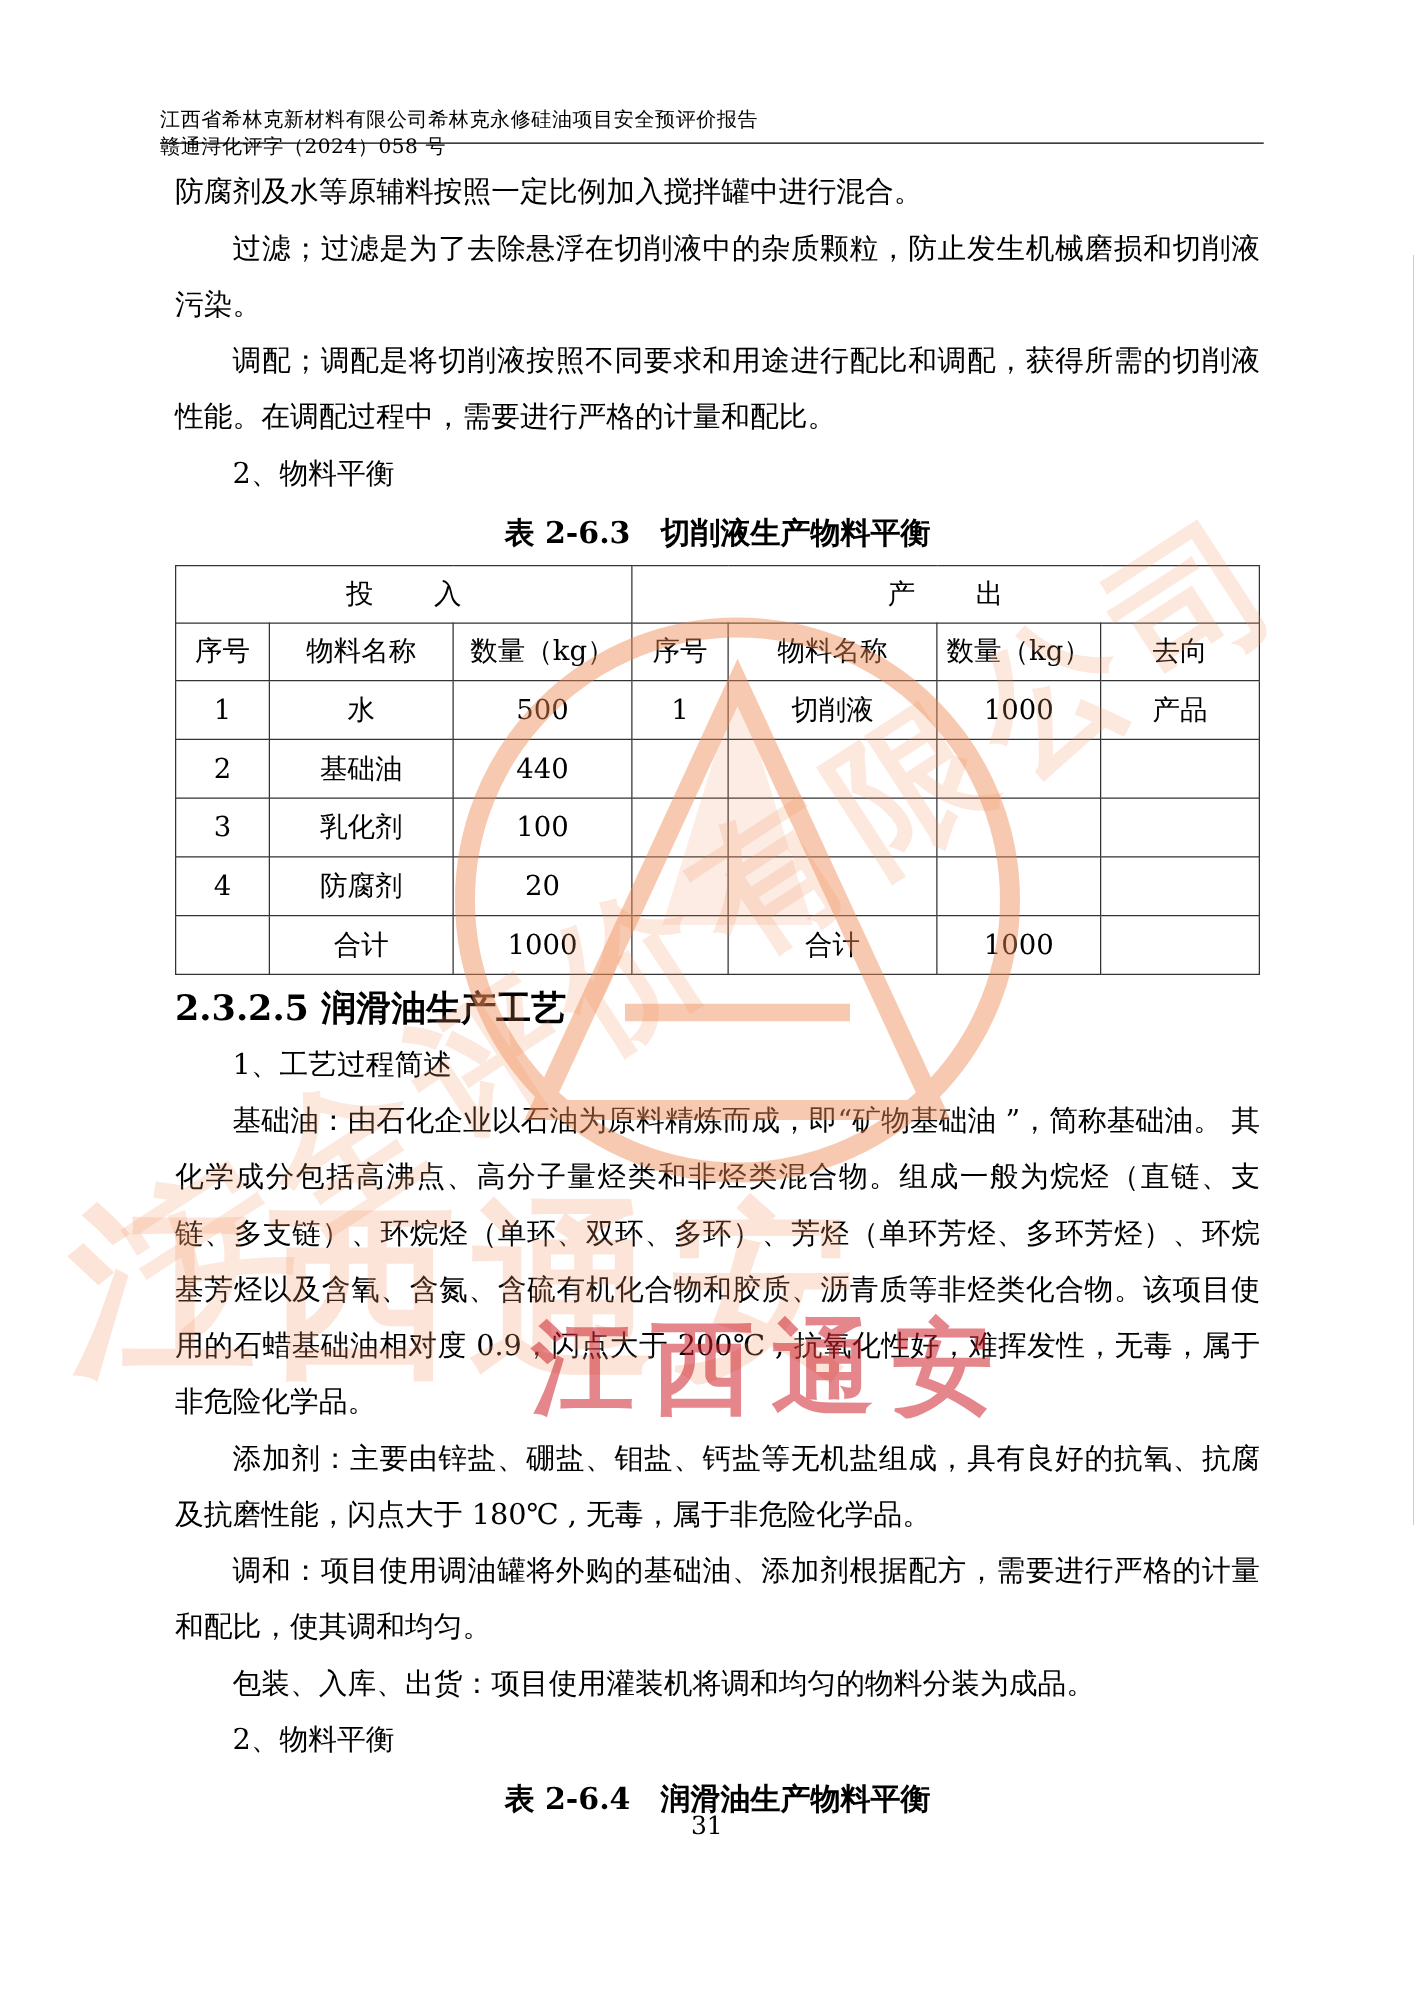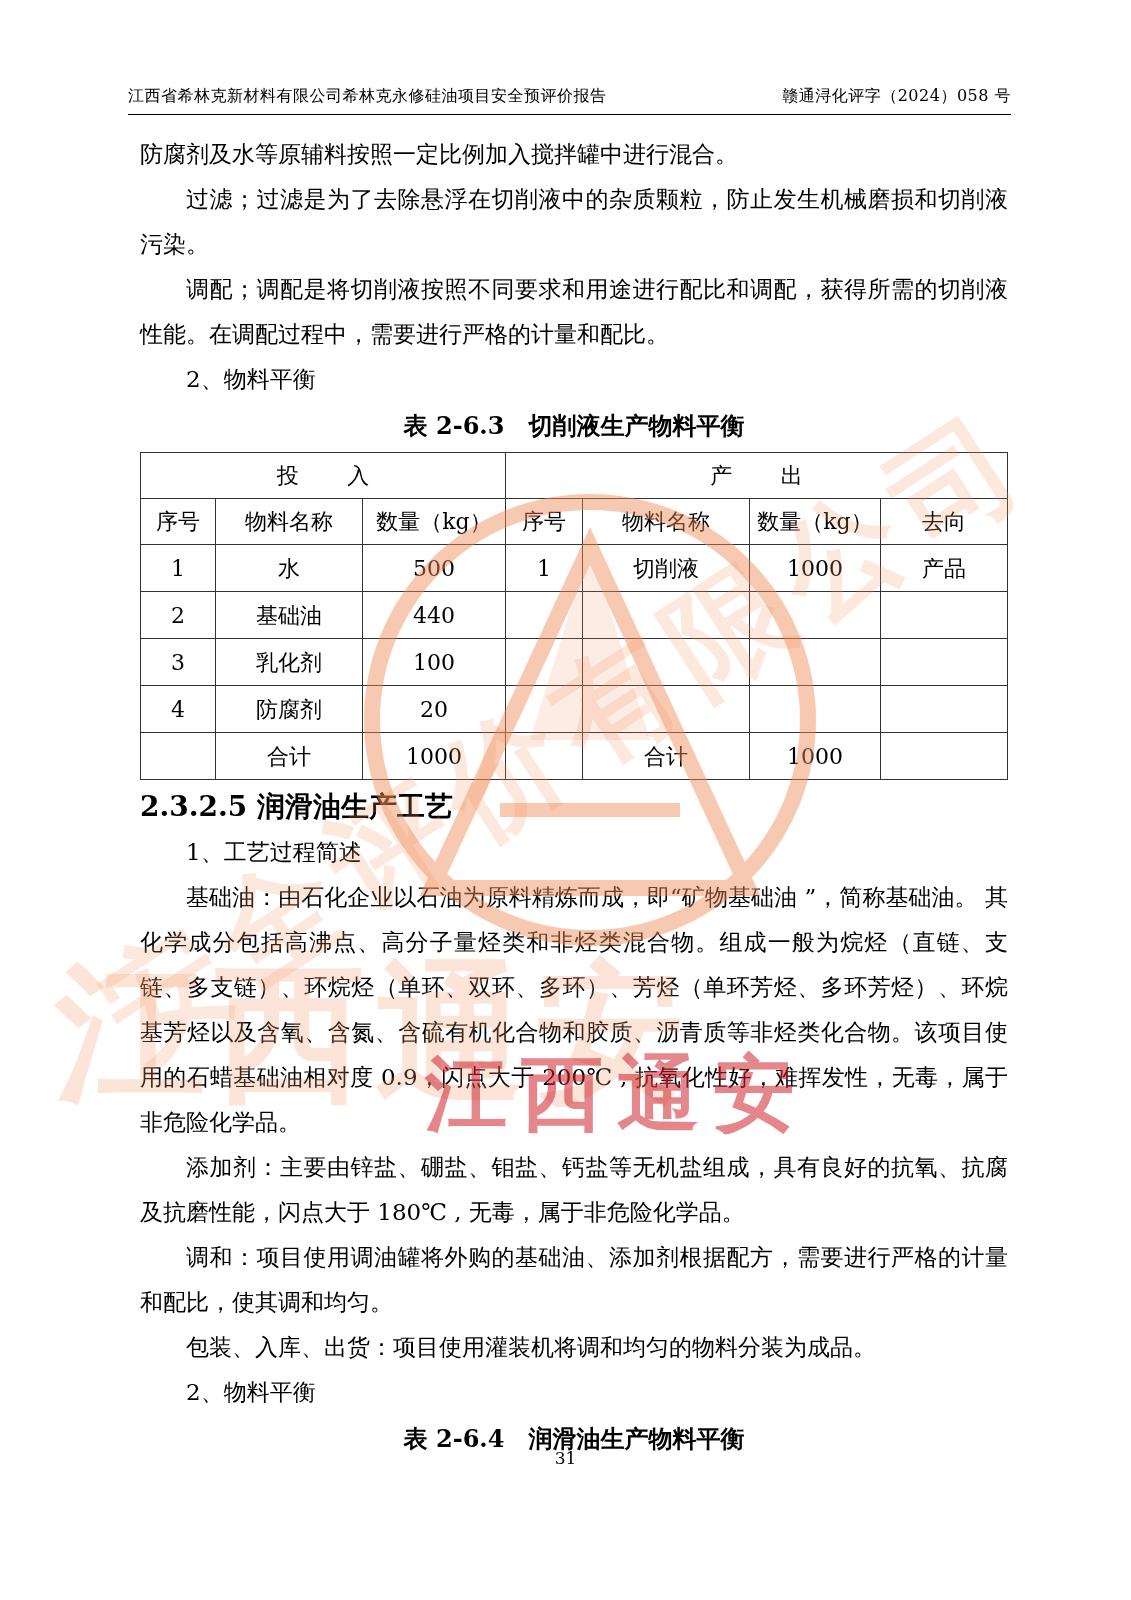--- a/index.html
+++ b/index.html
@@ -9,21 +9,21 @@
     margin:0 auto;
     background:#ffffff;
     overflow:hidden;
     font-family:"DejaVu Serif","Liberation Serif",serif;
     color:#000;
   }
   
   .doc-header{
     position:absolute;left:128px;right:120px;top:86px;
     display:flex;justify-content:space-between;align-items:baseline;
-    font-size:16px;letter-spacing:0.5px;
+    font-size:16px;letter-spacing:0.5px;flex-direction:column;
   }
   .header-rule{
     position:absolute;left:128px;right:120px;top:114px;
     border-top:1.5px solid #000;height:0;
   }
   
   .main{
     position:absolute;left:140px;right:123px;top:132px;
     font-size:23px;line-height:45px;
   }
@@ -51,21 +51,21 @@
     vertical-align:middle;
     padding:0 4px;
     height:46px;
   }
   table.balance tr.group-row td{height:38px;letter-spacing:1px;}
   table.balance tr.col-row td{height:42px;}
   .sp{letter-spacing:2.2em;text-indent:2.2em;display:inline-block;}
   
   .page-number{
     position:absolute;left:0;right:0;top:1448px;
-    text-align:center;font-size:17px;
+    text-align:center;font-size:20px;
   }
   
   .wm{position:absolute;pointer-events:none;z-index:5;}
   .wm-logo{left:350px;top:480px;width:480px;height:480px;opacity:0.45;}
   .wm-diag{
     left:50%;top:46%;
     transform:translate(-50%,-50%) rotate(-33deg);
     white-space:nowrap;
     font-size:120px;font-weight:bold;
     letter-spacing:14px;

